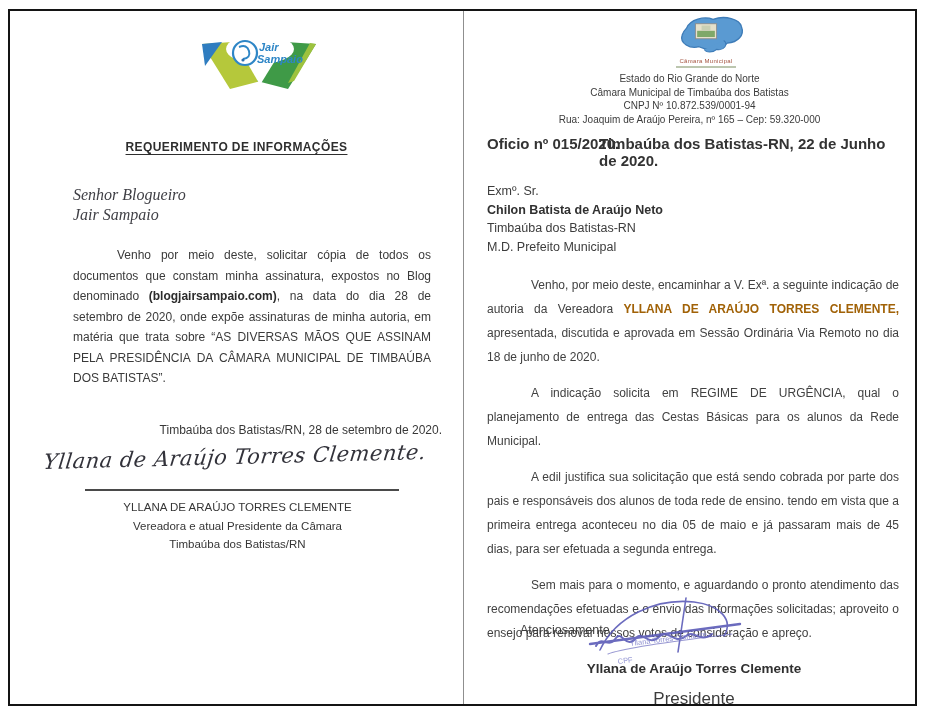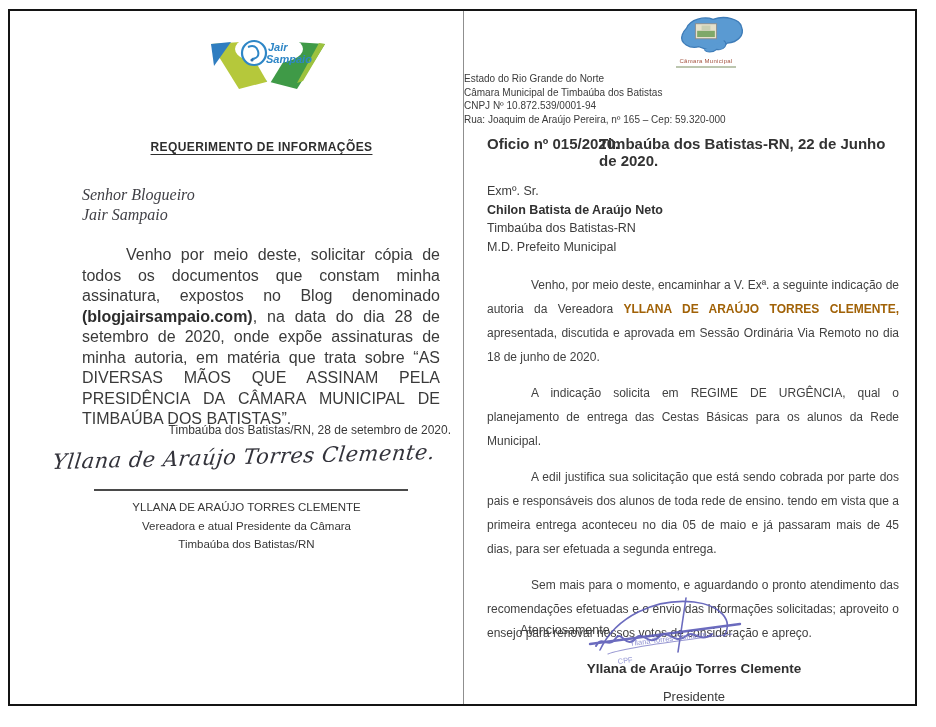--- a/index.html
+++ b/index.html
@@ -9,37 +9,37 @@
     font-family:"Liberation Sans", sans-serif; color:#3d3d3d; overflow:hidden;
   }
   .frame {
     position:absolute; left:8px; top:9px; width:909px; height:697px;
     border:2px solid #141414; background:#fff;
   }
   .divider {
     position:absolute; left:453px; top:0; width:1px; height:100%; background:#8f8f8f;
   }
   .page { position:absolute; top:0; height:100%; }
-  .page-left  { left:9px; width:453px;padding-left:28px; }
+  .page-left  { left:0; width:453px;padding-left:28px; }
   .page-right { left:454px; width:451px; }
 
   
   .js-logo { position:absolute; left:188px; top:20px; width:122px; height:64px; }
   .req-title {
     position:absolute; left:0; top:129px; width:100%; text-align:center;
     font-size:12px; font-weight:bold; letter-spacing:.4px; color:#2e2e2e;
-    text-decoration:underline; text-underline-offset:3px;margin-left:16px;
+    text-decoration:underline; text-underline-offset:3px;
   }
   .salutation {
     position:absolute; left:63px; top:174px; font-style:italic; font-size:16px;
     line-height:20px; color:#3f3f45; font-family:"Liberation Serif", serif;
   }
   .left-body {
     position:absolute; left:63px; top:234px; width:358px; text-align:justify;
-    font-size:16px; line-height:20.5px; color:#3a3a3a; text-indent:44px;
+    font-size:12px; line-height:20.5px; color:#3a3a3a; text-indent:44px;
   }
   .left-body b { color:#2c2c2c; }
   .left-date {
     position:absolute; left:40px; top:412px; width:392px; text-align:right;
     font-size:12px; color:#383838;
   }
   .script-sig {
     position:absolute; left:30px; top:434px; width:390px; text-align:center;
     font-family:"DejaVu Serif", serif; font-style:italic; font-size:21px;
     color:#33333b; transform:rotate(-1.5deg) skewX(-8deg); letter-spacing:.5px;
@@ -59,21 +59,21 @@
   .cm-logo { position:absolute; left:192px; top:3px; width:100px; height:46px; }
   .cm-caption {
     position:absolute; left:142px; top:47px; width:200px; text-align:center;
     font-size:6px; color:#a3523f; letter-spacing:.3px;
   }
   .cm-caption-sub {
     position:absolute; left:212px; top:55px; width:60px; height:2px;
     background:#9fae8d; opacity:.7;
   }
   .org-header {
-    position:absolute; left:0; top:61px; width:100%; text-align:left;
+    position:absolute; left:0; top:61px; width:100%; text-align:center;
     font-size:10px; line-height:13.5px; color:#3b3b3b;
   }
   .oficio-row { position:absolute; left:23px; top:124px; width:412px; font-size:15px; font-weight:bold; color:#333; }
   .oficio-date { position:absolute; left:112px; top:0; }
   .addressee {
     position:absolute; left:23px; top:171px; font-size:12.5px; line-height:18.5px; color:#3c3c3c;
   }
   .addressee .bold { font-weight:bold; color:#303030; }
   .right-body {
     position:absolute; left:23px; top:262px; width:412px; text-align:justify;
@@ -82,21 +82,21 @@
   .right-body p { text-indent:44px; margin-bottom:12px; }
   .right-body b { color:#a16207; }
   .closing { position:absolute; left:56px; top:612px; font-size:12.5px; color:#3c3c3c; }
   .ink-sig { position:absolute; left:118px; top:583px; width:214px; height:78px; z-index:3; pointer-events:none; }
   .right-signer {
     position:absolute; left:30px; top:650px; width:400px; text-align:center;
     font-size:13.5px; font-weight:bold; color:#303030; z-index:2;
   }
   .right-role {
     position:absolute; left:30px; top:678px; width:400px; text-align:center;
-    font-size:13px; color:#3c3c3c;
+    font-size:17px; color:#3c3c3c;
   }
 </style>
 </head>
 <body>
 
 <div class="canvas">
   <div class="frame">
 
     <div class="page page-left">
 

